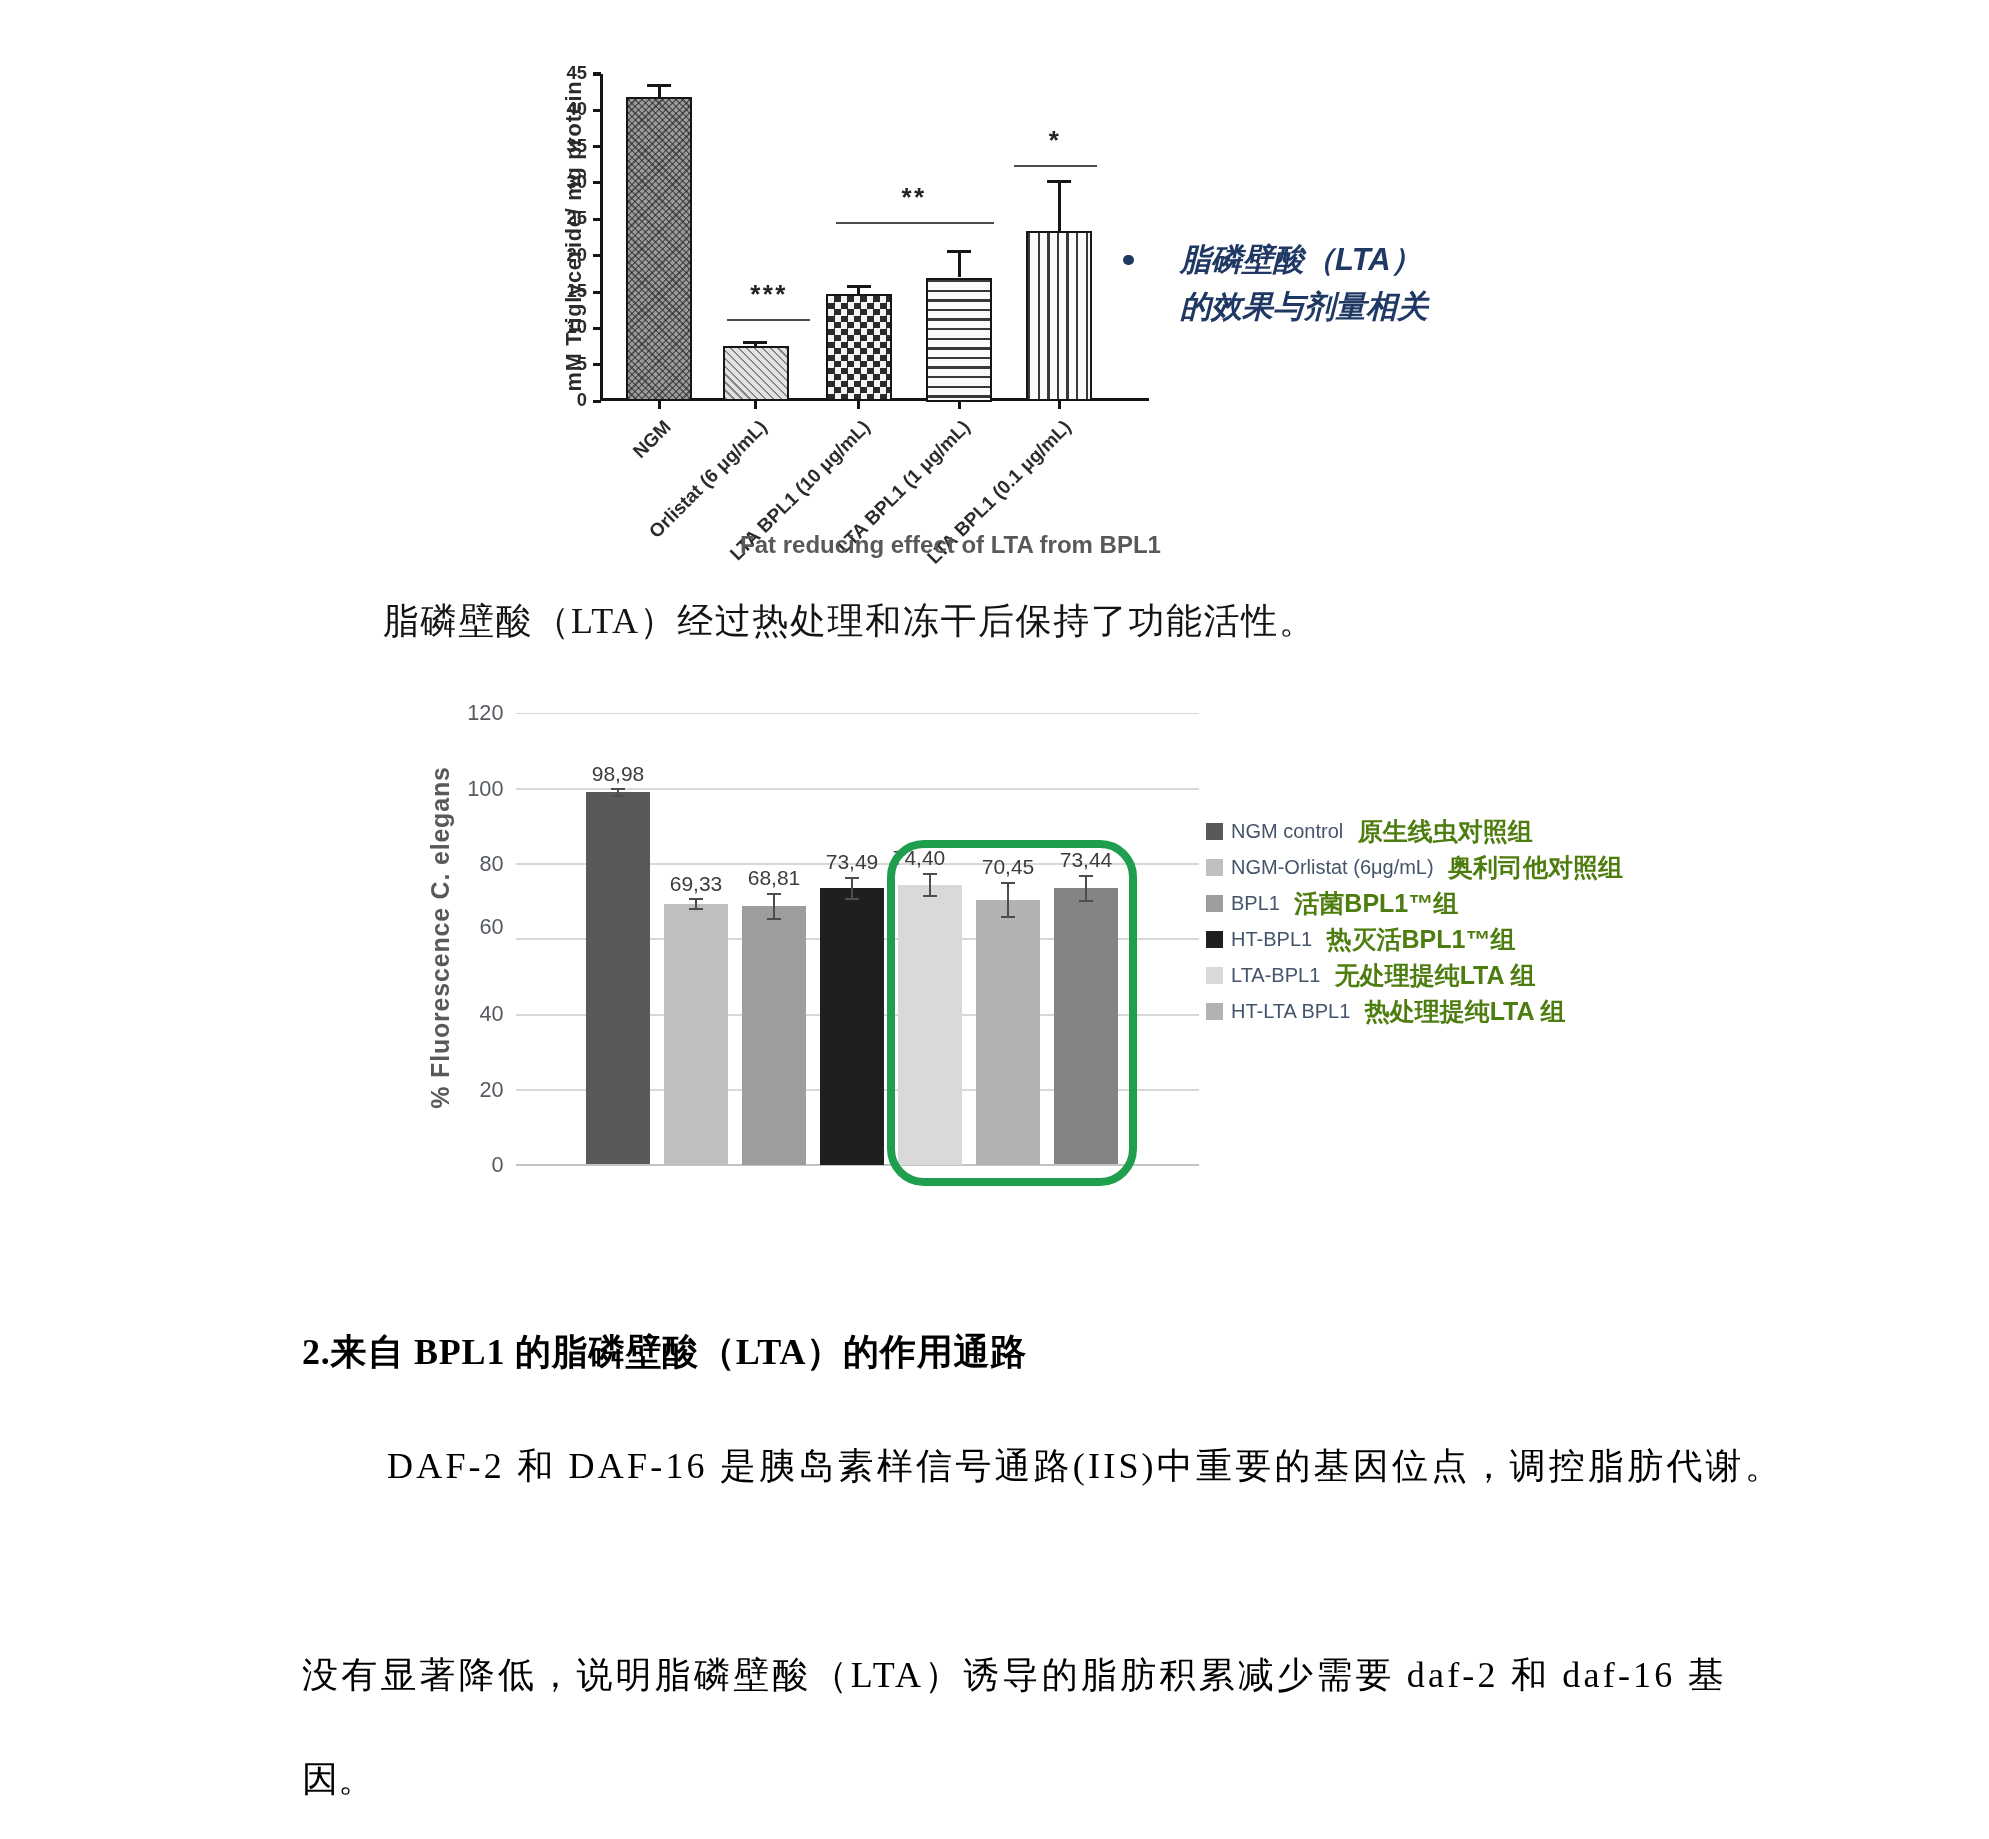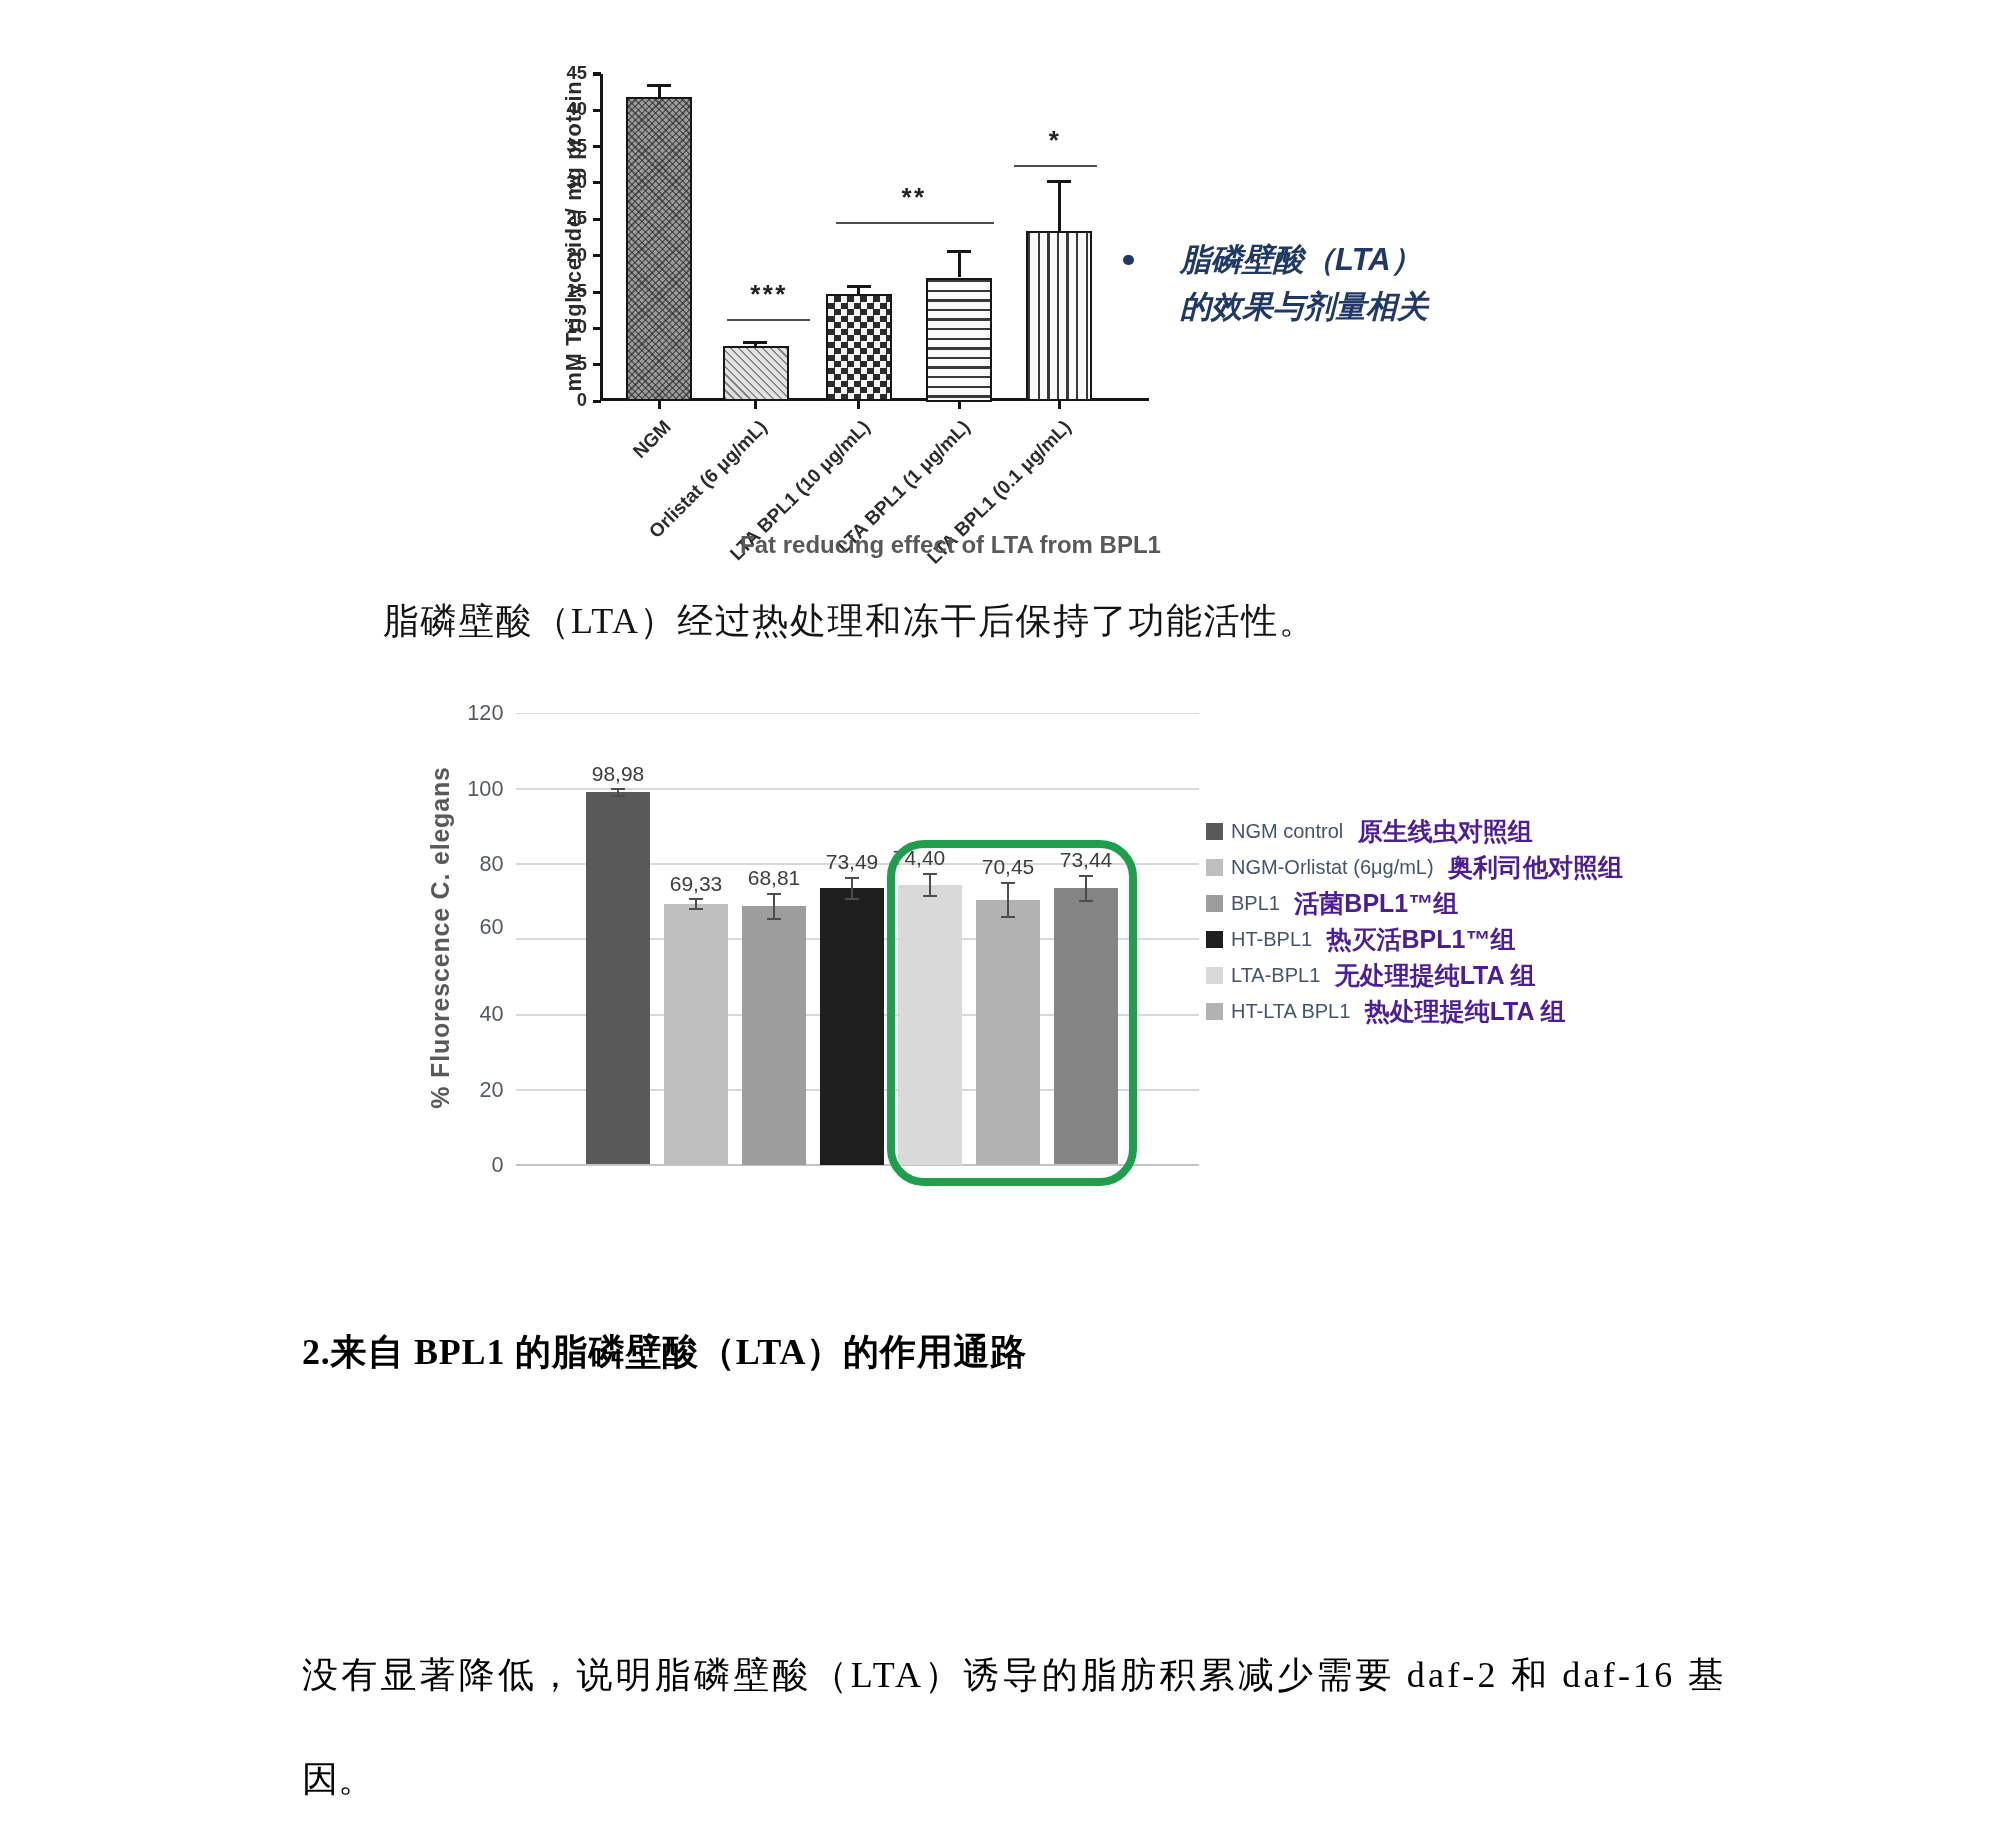--- a/index.html
+++ b/index.html
@@ -61,21 +61,21 @@
   .c2-err-cap  { height:2.4px; background:#4d4d4d; }
   .c2-value-label { font-size:21px; color:#3d3d3d; text-align:center; width:112px; white-space:nowrap; }
   .highlight-box { border:8px solid #1f9e4d; border-radius:37px; background:transparent; }
 
   
   #legend2 { left:1206px; top:813px; width:770px; height:265px; }
   .lg-row { position:static !important; display:flex; align-items:center; height:36px; }
   .lg-swatch { position:static !important; width:17px; height:17px; flex:none; }
   .lg-en { position:static !important; margin-left:8px; font-size:20px; color:#44546a; white-space:nowrap; }
   .lg-zh { position:static !important; margin-left:14.4px; font-size:25px; font-weight:600;
-           color:#4c1d95; white-space:nowrap; }
+           color:#4d7c0f; white-space:nowrap; }
 
   
   .heading { left:302px; top:1328px; font-size:36px; font-weight:bold; color:#000;
              font-family:"Liberation Serif", serif; white-space:nowrap; letter-spacing:0.8px; }
   .bodyline { font-size:36px; color:#000; font-family:"Liberation Serif", serif;
               white-space:nowrap; letter-spacing:3.2px; }
   .l1 { left:387px; top:1442px; }
   .l2 { left:395px; top:1546px; }
   .l3 { left:302px; top:1651px; }
   .l4 { left:302px; top:1755px; letter-spacing:0; }
@@ -235,17 +235,18 @@
         <div class="lg-zh">无处理提纯LTA 组</div>
       </div>
       <div class="lg-row" style="position: static;">
         <div class="lg-swatch" style="background: rgb(178, 178, 178);"></div>
         <div class="lg-en">HT-LTA BPL1</div>
         <div class="lg-zh">热处理提纯LTA 组</div>
       </div>
     </div>
 
   <div class="heading">2.来自 BPL1 的脂磷壁酸（LTA）的作用通路</div>
+  <div class="bodyline l1">DAF-2 和 DAF-16 是胰岛素样信号通路(IIS)中重要的基因位点，调控脂肪代谢。</div>
   <div class="bodyline l3">没有显著降低，说明脂磷壁酸（LTA）诱导的脂肪积累减少需要 daf-2 和 daf-16 基</div>
   <div class="bodyline l4">因。</div>
 
 </div>
 
 
 </body></html>

